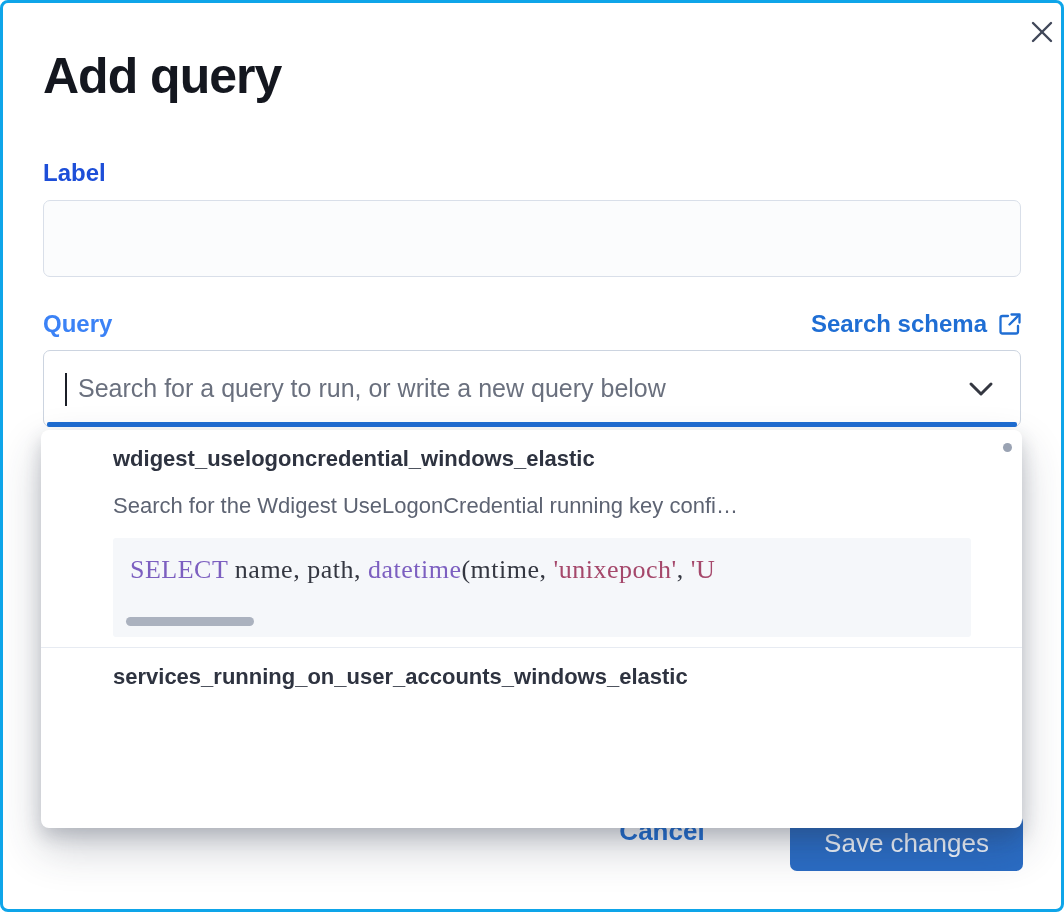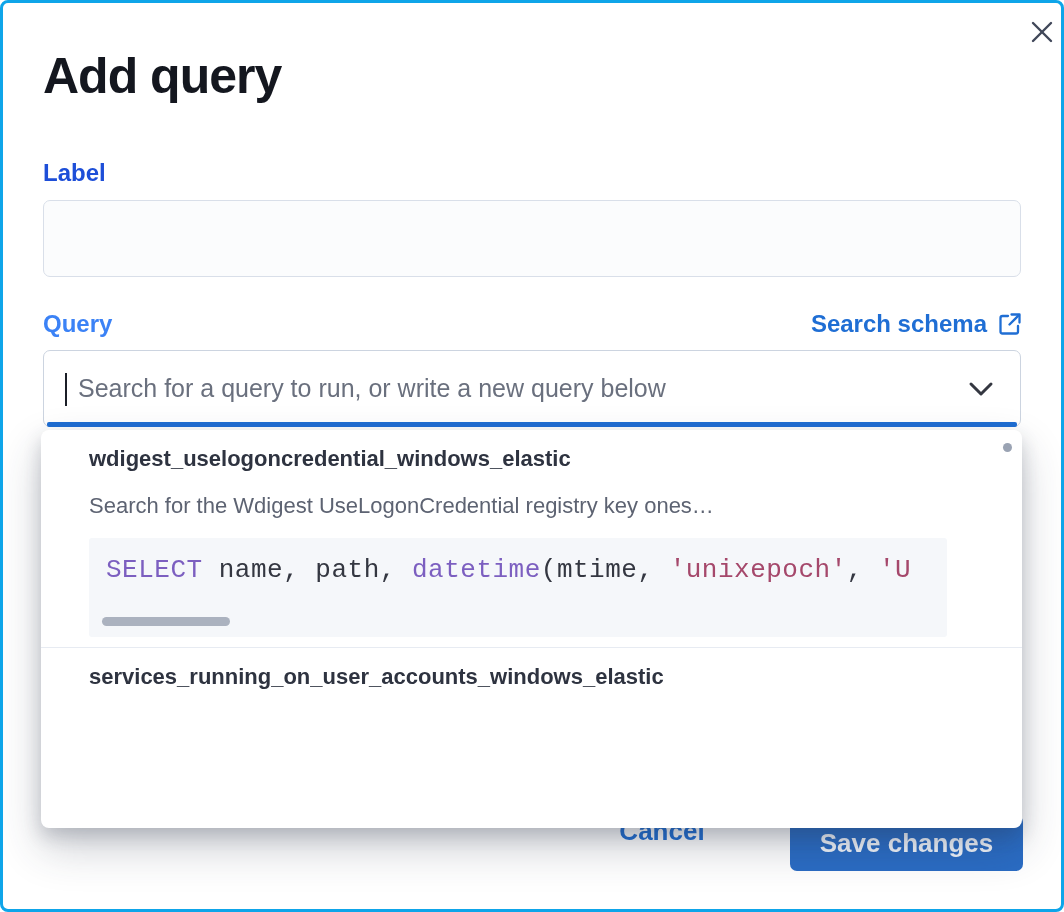--- a/index.html
+++ b/index.html
@@ -26,34 +26,34 @@
   .combo-input::placeholder { color:#6a707e; opacity:1; }
   .text-caret { position:absolute; left:21px; top:22px; width:2px; height:33px; background:#1b1e27; }
   .combo-chevron { position:absolute; right:22px; top:24px; }
   .focus-underline { position:absolute; left:3px; right:3px; bottom:-1px; height:5px; background:#1f6ed4; border-radius:2px; }
 
   
   .dropdown-panel { position:absolute; left:38px; top:427px; width:981px; height:398px; background:#ffffff; border-radius:8px; overflow:hidden; z-index:5;
     box-shadow:0 8px 18px rgba(42,52,72,0.20), 0 20px 44px rgba(42,52,72,0.24); }
   .panel-scroll-dot { position:absolute; right:10px; top:13px; width:9px; height:9px; border-radius:50%; background:#9aa3b3; }
   .items { position:absolute; inset:0; }
-  .option { padding:16px 12px 10px 48px; cursor:pointer; }
+  .option { padding:16px 12px 10px 72px; cursor:pointer; }
   .opt-title { font-size:22px; font-weight:700; color:#2e3340; line-height:26px; white-space:nowrap; overflow:hidden; }
   .opt-desc { margin-top:21px; font-size:22px; font-weight:400; color:#5d6372; line-height:26px; white-space:nowrap; overflow:hidden; }
   .code-block { position:relative; margin-top:19px; width:858px; height:99px; background:#f5f7fa; border-radius:3px; overflow:hidden; }
-  .code-line { position:absolute; left:17px; top:17px; right:0; font-family:Liberation Mono, monospace; font-size:26px; letter-spacing:0.5px; white-space:nowrap; color:#343741; }
+  .code-line { position:absolute; left:17px; top:17px; right:0; font-family:Liberation Serif, serif; font-size:26px; letter-spacing:0.5px; white-space:nowrap; color:#343741; }
   .tok-keyword { color:#7c5fc0; }
   .tok-plain { color:#343741; }
   .tok-string { color:#a5486b; }
   .code-scrollbar { position:absolute; left:13px; bottom:11px; width:128px; height:9px; border-radius:5px; background:#abb2bf; cursor:pointer; }
   .divider { height:1px; background:#e7ebf2; }
 
   
   .footer-cancel { position:absolute; left:604px; top:813px; width:110px; background:none; border:none; font-family:"Liberation Sans", sans-serif; font-size:26px; font-weight:700; color:#1f6ed4; cursor:pointer; z-index:1; }
-  .footer-save { position:absolute; left:787px; top:812px; width:233px; height:56px; background:#2a6cc4; border:none; border-radius:7px; font-family:"Liberation Sans", sans-serif; font-size:26px; font-weight:700; color:#f2f6fc; cursor:pointer; z-index:1; }
+  .footer-save { position:absolute; left:787px; top:812px; width:233px; height:56px; background:#2a6cc4; border:none; border-radius:7px; font-family:"Liberation Sans", sans-serif; font-size:26px; font-weight:400; color:#f2f6fc; cursor:pointer; z-index:1; }
 </style>
 </head>
 <body>
 
 <div class="frame">
 
   <button class="close-btn" aria-label="Close">
     <svg width="30" height="30" viewBox="0 0 30 30">
       <line x1="6" y1="6" x2="24" y2="24" stroke="#404759" stroke-width="2.4" stroke-linecap="round"></line>
       <line x1="24" y1="6" x2="6" y2="24" stroke="#404759" stroke-width="2.4" stroke-linecap="round"></line>
@@ -85,21 +85,21 @@
     <div class="focus-underline"></div>
   </div>
 
   <button class="footer-cancel">Cancel</button>
   <button class="footer-save">Save changes</button>
 
   <div class="dropdown-panel">
     <div class="items">
         <div class="option">
           <div class="opt-title">wdigest_uselogoncredential_windows_elastic</div>
-          <div class="opt-desc">Search for the Wdigest UseLogonCredential registry key ones…</div>
+          <div class="opt-desc">Search for the Wdigest UseLogonCredential running key confi…</div>
           <div class="code-block">
             <div class="code-line"><span class="tok-keyword">SELECT</span><span class="tok-plain"> name, path, </span><span class="tok-keyword">datetime</span><span class="tok-plain">(mtime, </span><span class="tok-string">'unixepoch'</span><span class="tok-plain">, </span><span class="tok-string">'U</span></div>
             <div class="code-scrollbar"></div>
           </div>
         </div>
         <div class="divider"></div>
         <div class="option">
           <div class="opt-title">services_running_on_user_accounts_windows_elastic</div>
         </div>
       </div>

